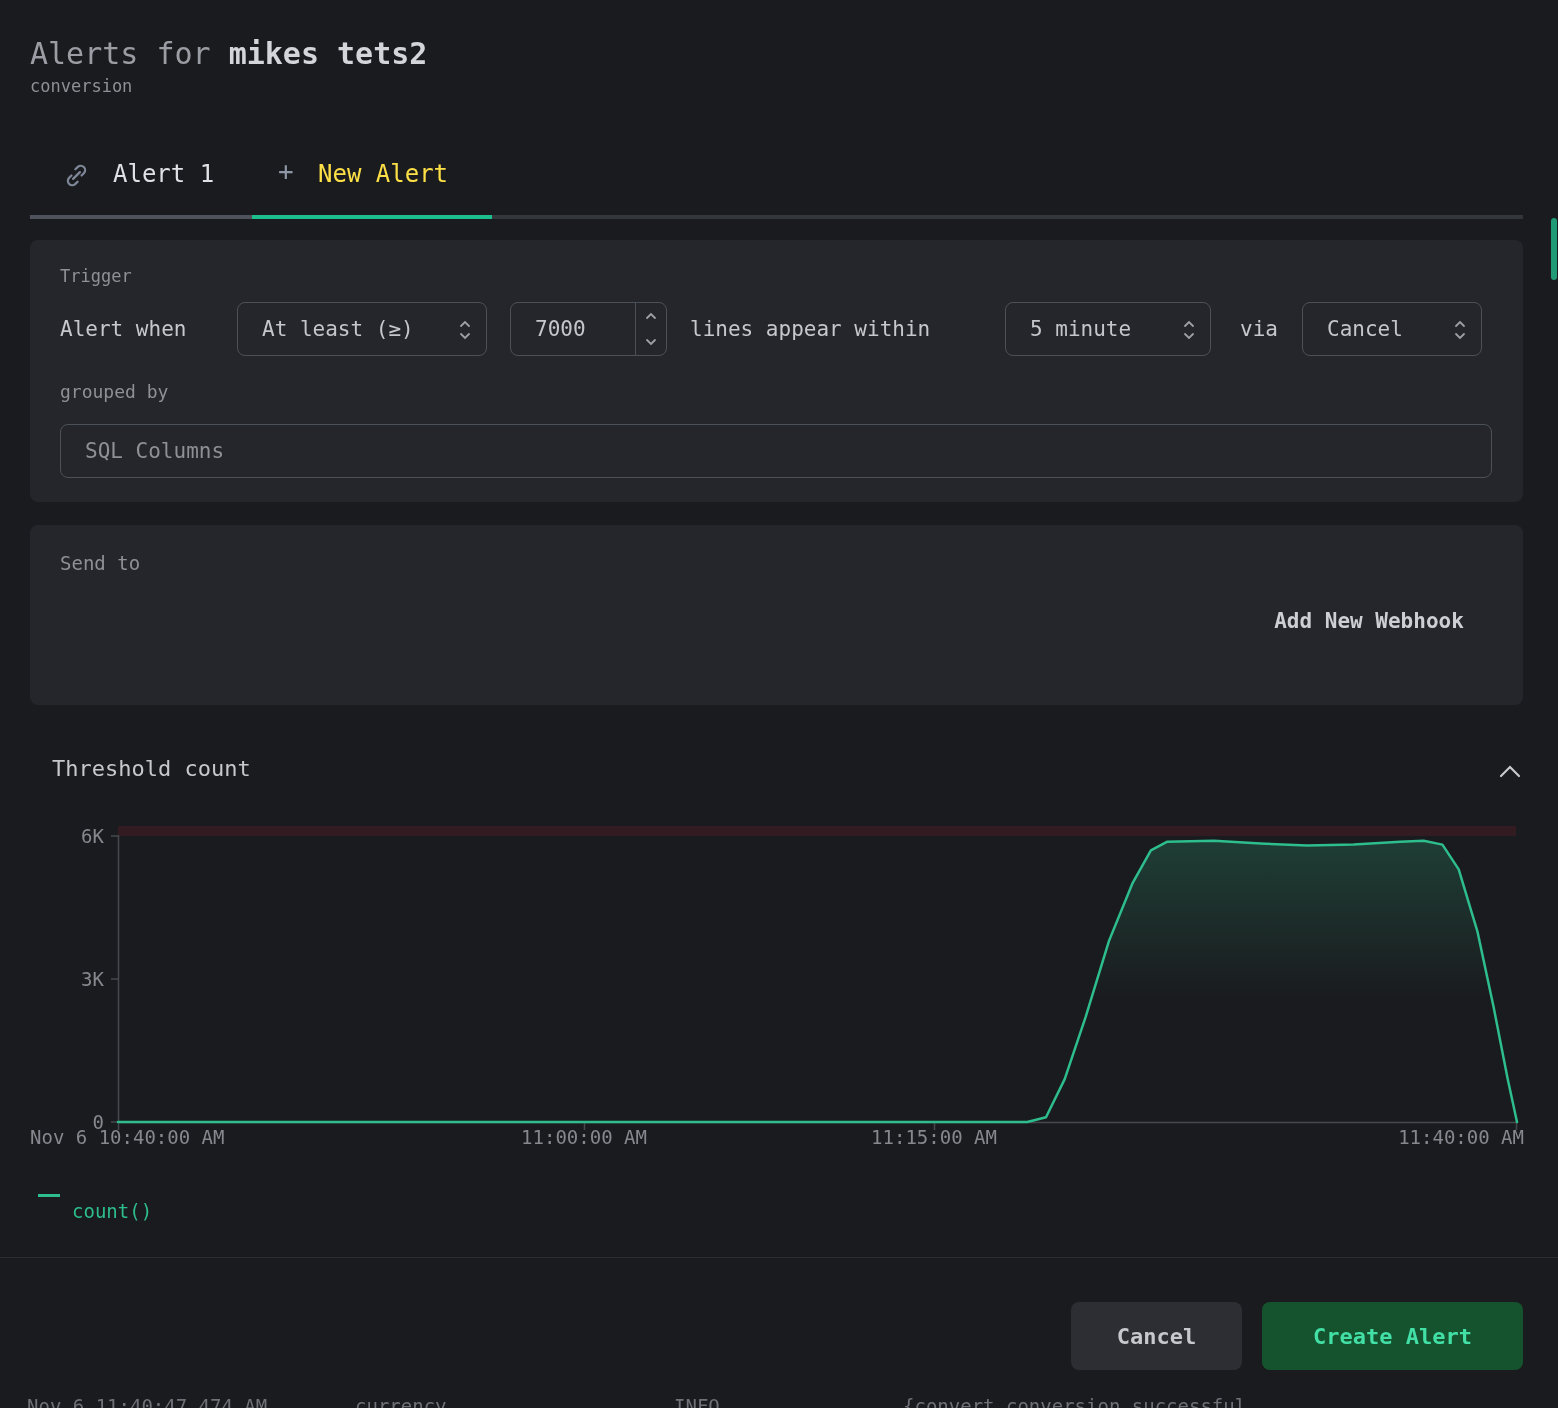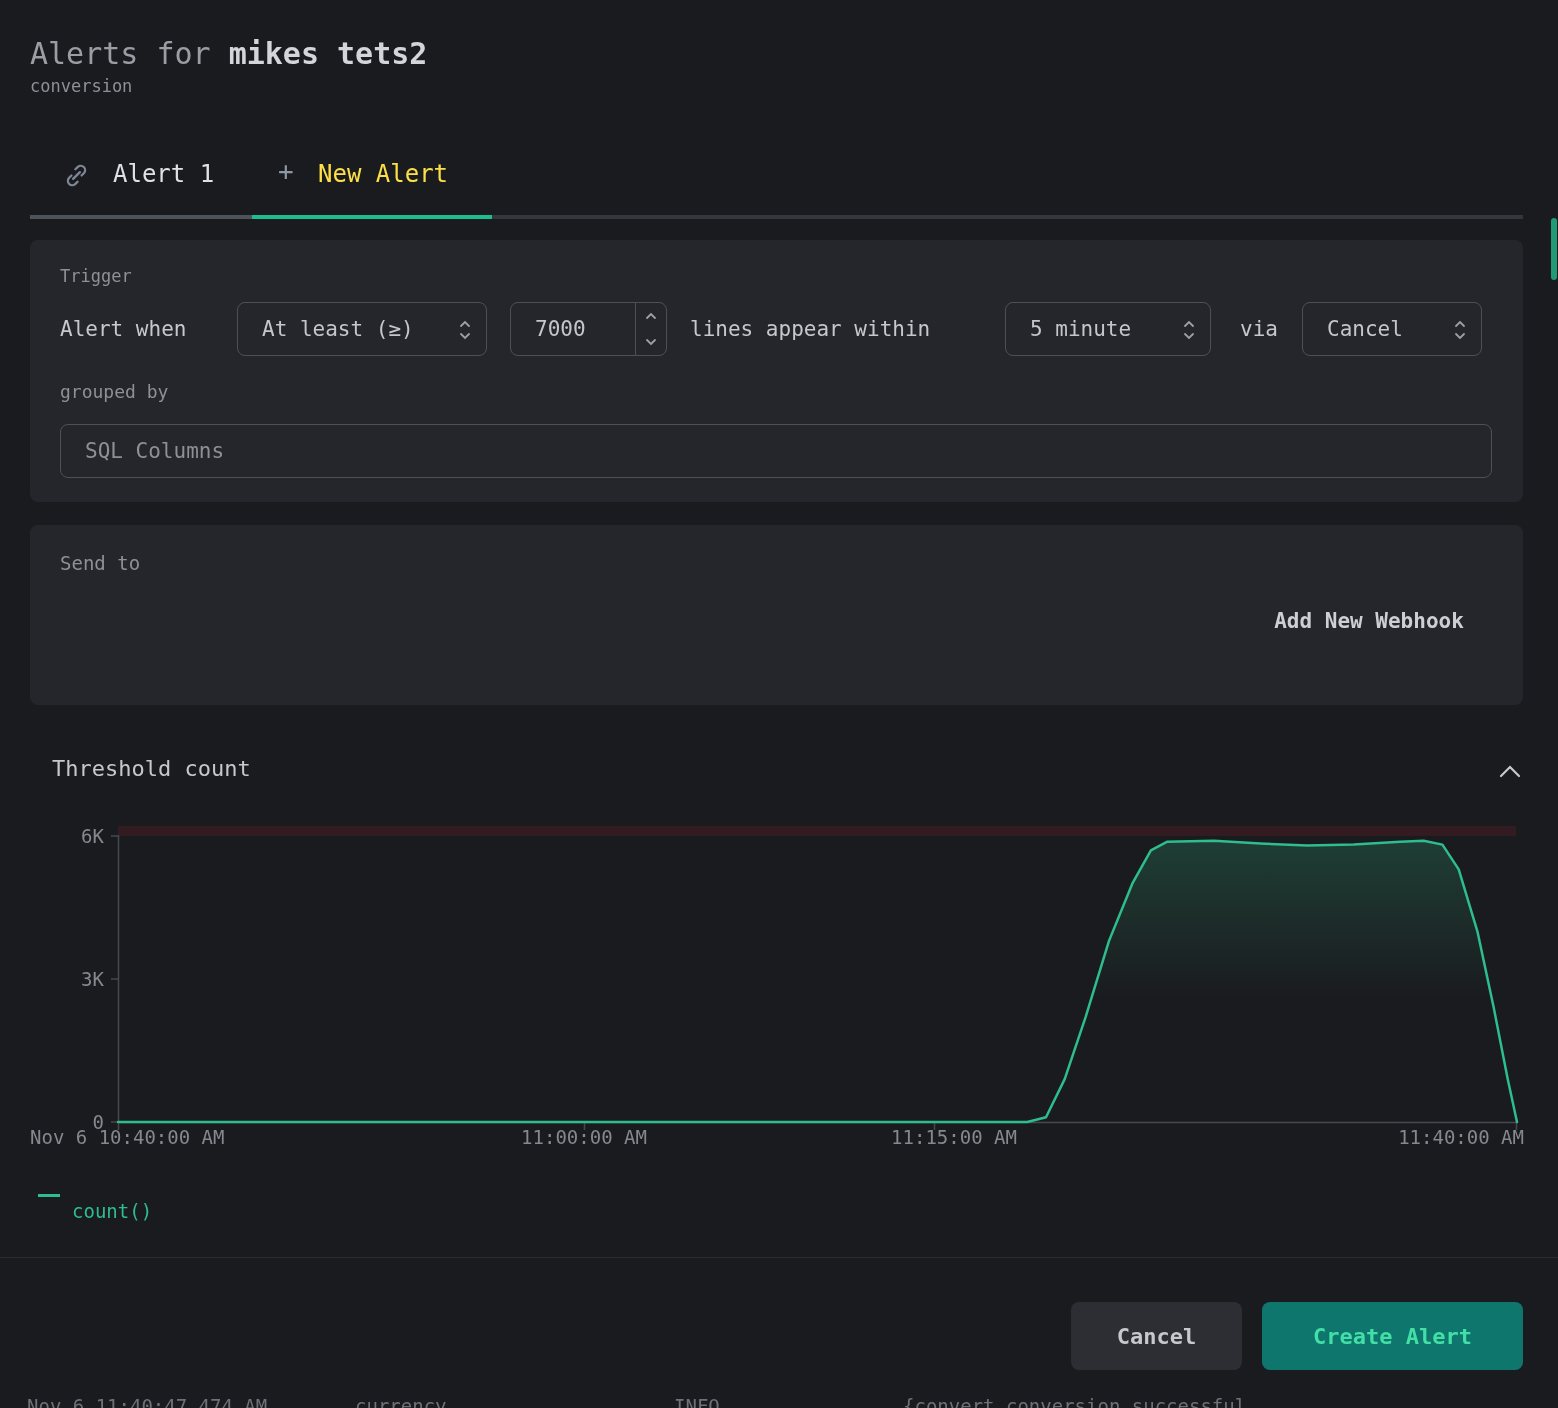--- a/index.html
+++ b/index.html
@@ -44,21 +44,21 @@
   .ytick-label{position:absolute;width:45px;text-align:right;font-size:19px;color:#85888E;line-height:22px;}
   .xtick-label{position:absolute;font-size:19px;color:#85888E;top:308px;}
   .legend{position:absolute;left:38px;top:1183px;height:24px;display:flex;align-items:center;}
   .legend-dash{display:inline-block;width:22px;height:3px;background:#2EBD8C;margin-right:12px;}
   .legend-label{font-size:19px;color:#2EBD8C;margin-top:32px;}
   .divider{position:absolute;left:0;top:1257px;width:1558px;height:1px;background:#2B2D31;}
   
   .btn{position:absolute;top:1302px;height:68px;border:none;border-radius:8px;
     font-family:inherit;font-size:22px;font-weight:700;cursor:pointer;}
   .btn-cancel{left:1071px;width:171px;background:#2C2E33;color:#C6C8CC;}
-  .btn-create{left:1262px;width:261px;background:#0f766e;color:#42DFA6;}
+  .btn-create{left:1262px;width:261px;background:#14532d;color:#42DFA6;}
   
   .bottom-row{position:absolute;left:0;top:1395px;width:1558px;height:13px;overflow:hidden;}
   .bottom-row span{position:absolute;top:0;font-size:19px;color:#6E7177;}
   
   .scroll-thumb{position:absolute;left:1551px;top:218px;width:6px;height:62px;border-radius:3px;background:#209B76;cursor:pointer;}
   svg{display:block;}
 </style>
 </head>
 <body>
 
@@ -177,21 +177,21 @@
           <path d="M1516.5 304 V 312"></path>
       </g>
       <path id="series-area" d="M118.0,304.0 L234.6,304.0 L351.2,304.0 L467.8,304.0 L584.3,304.0 L700.9,304.0 L817.5,304.0 L934.1,304.0 L1004.0,304.0 L1027.3,304.0 L1046.0,299.2 L1064.7,261.1 L1085.6,199.1 L1109.0,122.9 L1132.3,65.7 L1150.9,32.3 L1167.3,23.7 L1213.9,22.8 L1260.5,25.6 L1307.1,27.5 L1353.8,26.6 L1400.4,23.7 L1423.7,22.8 L1442.4,26.6 L1458.7,51.4 L1477.4,113.3 L1493.7,189.6 L1507.7,261.1 L1517.0,304.0 L1517.0,304 L118.0,304 Z" fill="url(#areaGrad)" stroke="none"></path>
       <path id="series-line" d="M118.0,304.0 L234.6,304.0 L351.2,304.0 L467.8,304.0 L584.3,304.0 L700.9,304.0 L817.5,304.0 L934.1,304.0 L1004.0,304.0 L1027.3,304.0 L1046.0,299.2 L1064.7,261.1 L1085.6,199.1 L1109.0,122.9 L1132.3,65.7 L1150.9,32.3 L1167.3,23.7 L1213.9,22.8 L1260.5,25.6 L1307.1,27.5 L1353.8,26.6 L1400.4,23.7 L1423.7,22.8 L1442.4,26.6 L1458.7,51.4 L1477.4,113.3 L1493.7,189.6 L1507.7,261.1 L1517.0,304.0" fill="none" stroke="#2EBD8C" stroke-width="2.5" stroke-linejoin="round" stroke-linecap="round"></path>
     </svg>
     <div class="ytick-label" style="left:59px;top:7px;">6K</div>
     <div class="ytick-label" style="left:59px;top:150px;">3K</div>
     <div class="ytick-label" style="left:59px;top:293px;">0</div>
     <div class="xtick-label" style="left:30px;">Nov 6 10:40:00 AM</div>
     <div class="xtick-label" style="left:584px;transform:translateX(-50%);">11:00:00 AM</div>
-    <div class="xtick-label" style="left:934px;transform:translateX(-50%);margin-left:20px;">11:15:00 AM</div>
+    <div class="xtick-label" style="left:934px;transform:translateX(-50%);">11:15:00 AM</div>
     <div class="xtick-label" style="right:34px;">11:40:00 AM</div>
   </div>
 
   <div class="legend">
     <span class="legend-dash"></span>
     <span class="legend-label">count()</span>
   </div>
 
   <div class="divider"></div>
 

